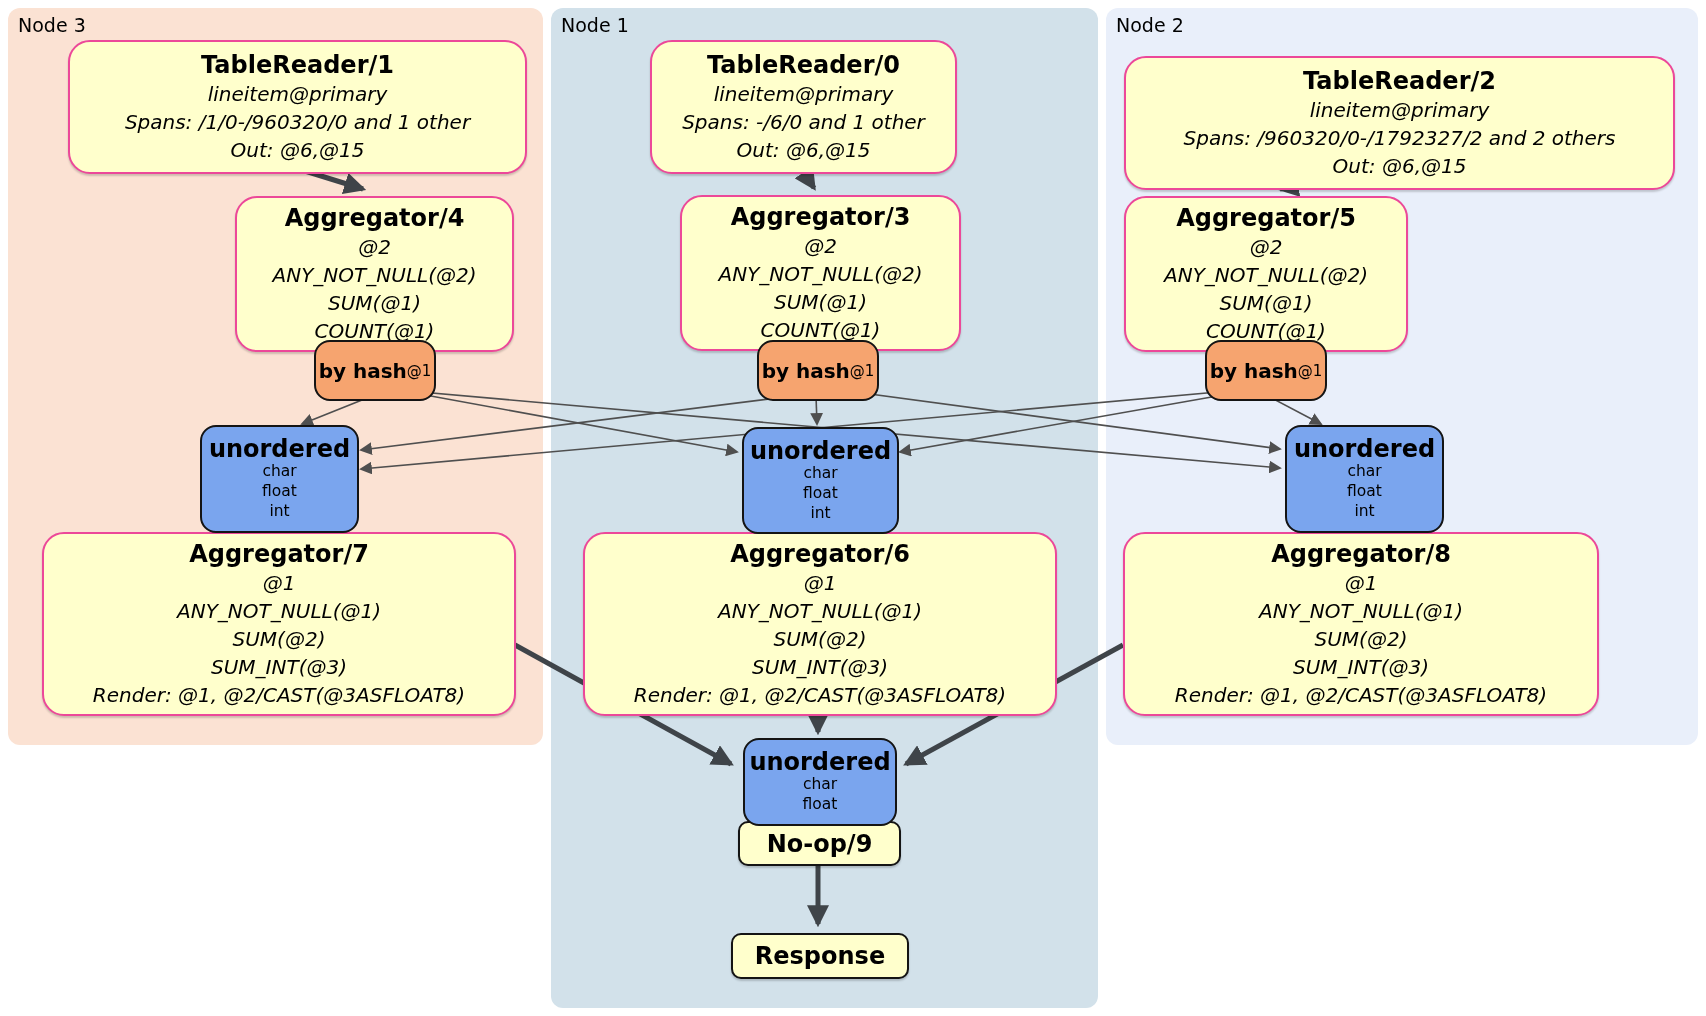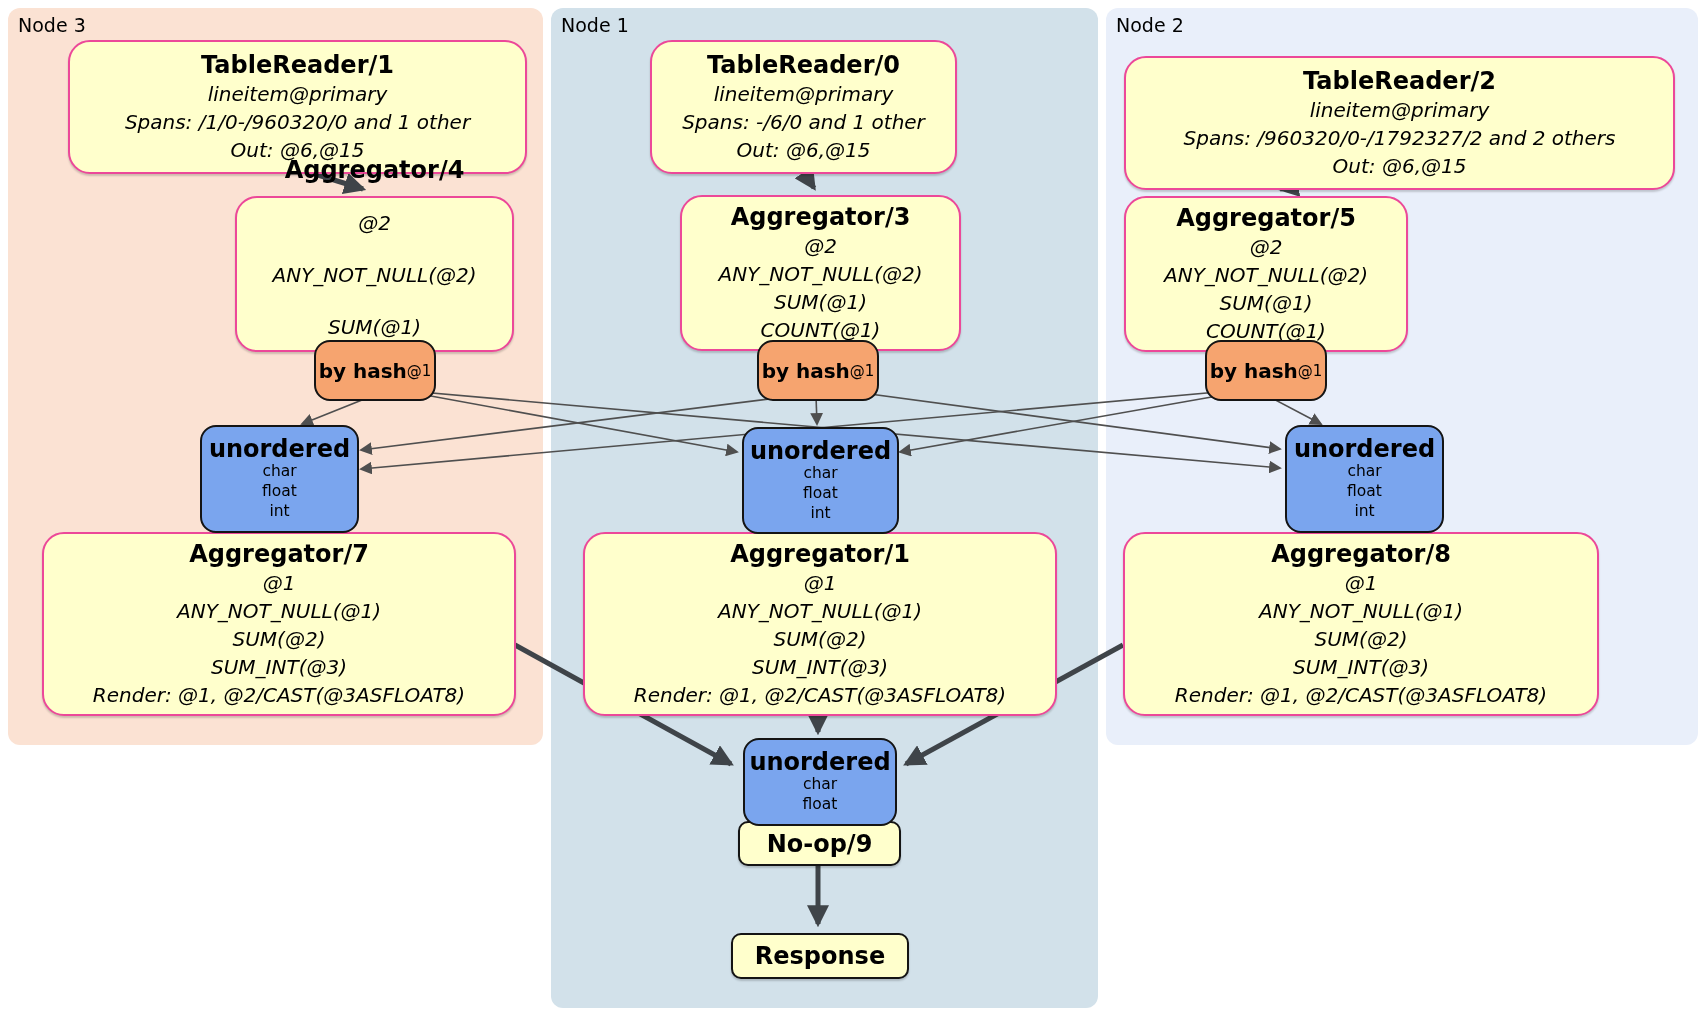--- a/index.html
+++ b/index.html
@@ -80,21 +80,21 @@
       <line x1="1268" y1="396" x2="1321" y2="424" marker-end="url(#mthin)"></line>
     </g>
   </svg>
 
   <div class="proc" style="left:68px;top:40px;width:455px;height:130px;">
     <div class="title">TableReader/1</div>
     <div class="line">lineitem@primary</div>
     <div class="line">Spans: /1/0-/960320/0 and 1 other</div>
     <div class="line">Out: @6,@15</div>
   </div>
-  <div class="proc" style="left:235px;top:196px;width:275px;height:152px;gap:24px;">
+  <div class="proc" style="left:235px;top:196px;width:275px;height:152px;">
     <div class="title">Aggregator/4</div>
     <div class="line">@2</div>
     <div class="line">ANY_NOT_NULL(@2)</div>
     <div class="line">SUM(@1)</div>
     <div class="line">COUNT(@1)</div>
   </div>
   <div class="router" style="left:314px;top:340px;width:118px;height:57px;">
     <div class="title">by hash</div>
     <div class="line">@1</div>
   </div>
@@ -130,21 +130,21 @@
     <div class="title">by hash</div>
     <div class="line">@1</div>
   </div>
   <div class="sync" style="left:742px;top:427px;width:153px;height:103px;">
     <div class="title">unordered</div>
     <div class="line">char</div>
     <div class="line">float</div>
     <div class="line">int</div>
   </div>
   <div class="proc" style="left:583px;top:532px;width:470px;height:180px;">
-    <div class="title">Aggregator/1</div>
+    <div class="title">Aggregator/6</div>
     <div class="line">@1</div>
     <div class="line">ANY_NOT_NULL(@1)</div>
     <div class="line">SUM(@2)</div>
     <div class="line">SUM_INT(@3)</div>
     <div class="line">Render: @1, @2/CAST(@3ASFLOAT8)</div>
   </div>
 
   <div class="proc" style="left:1124px;top:56px;width:547px;height:130px;">
     <div class="title">TableReader/2</div>
     <div class="line">lineitem@primary</div>

